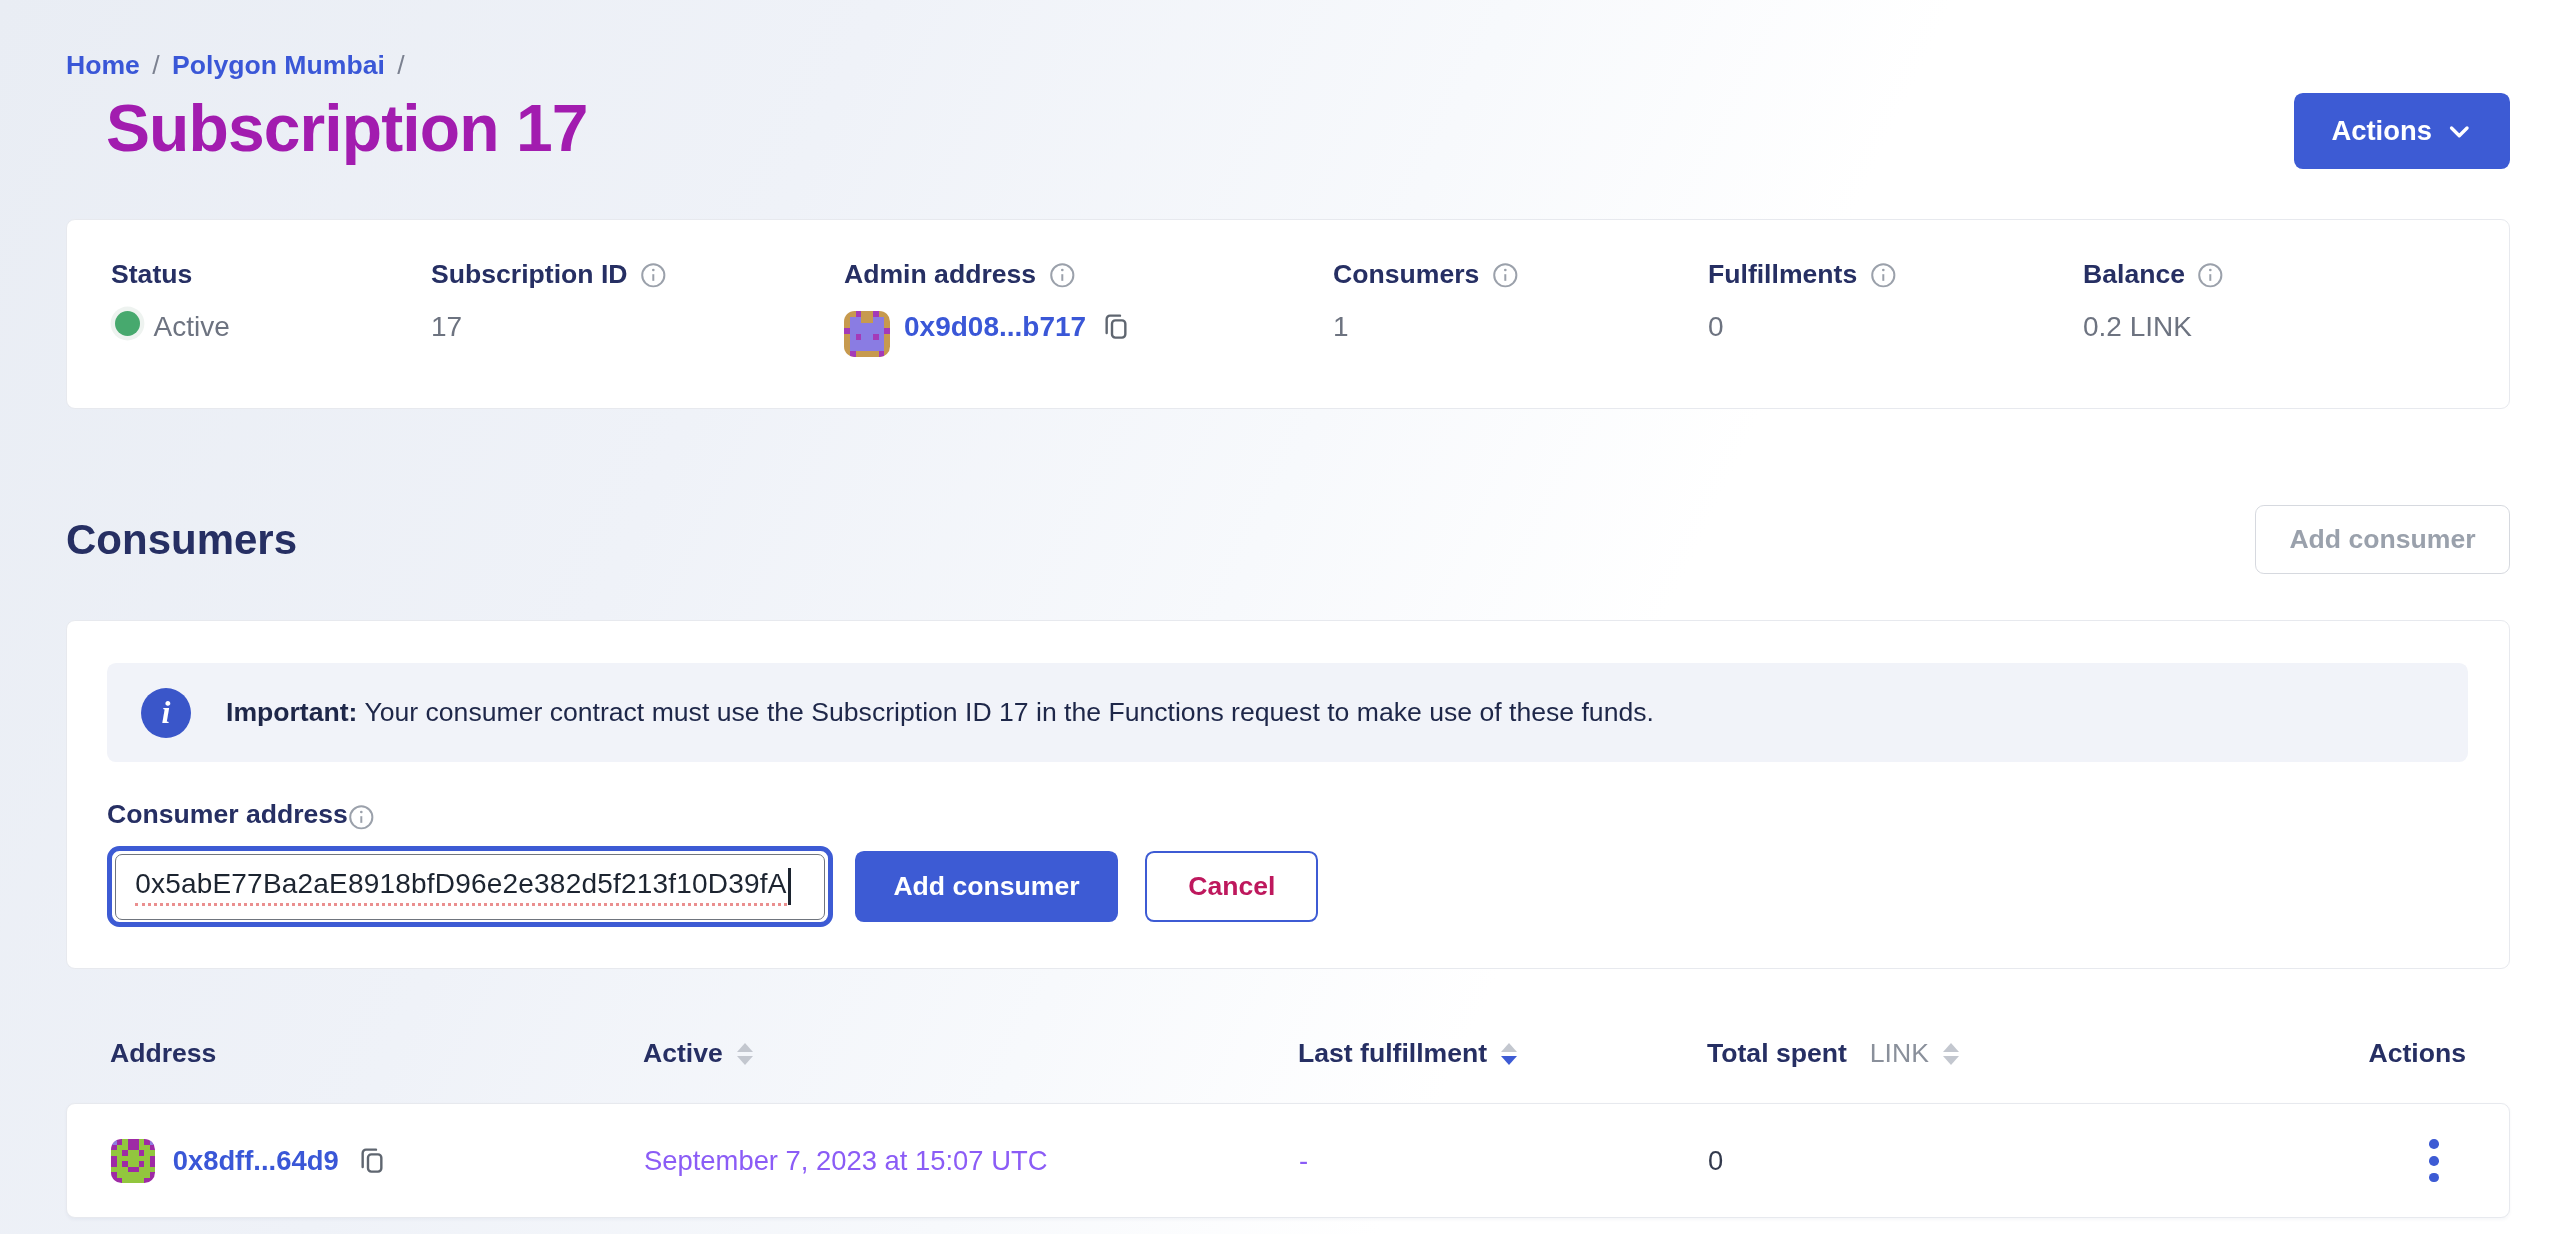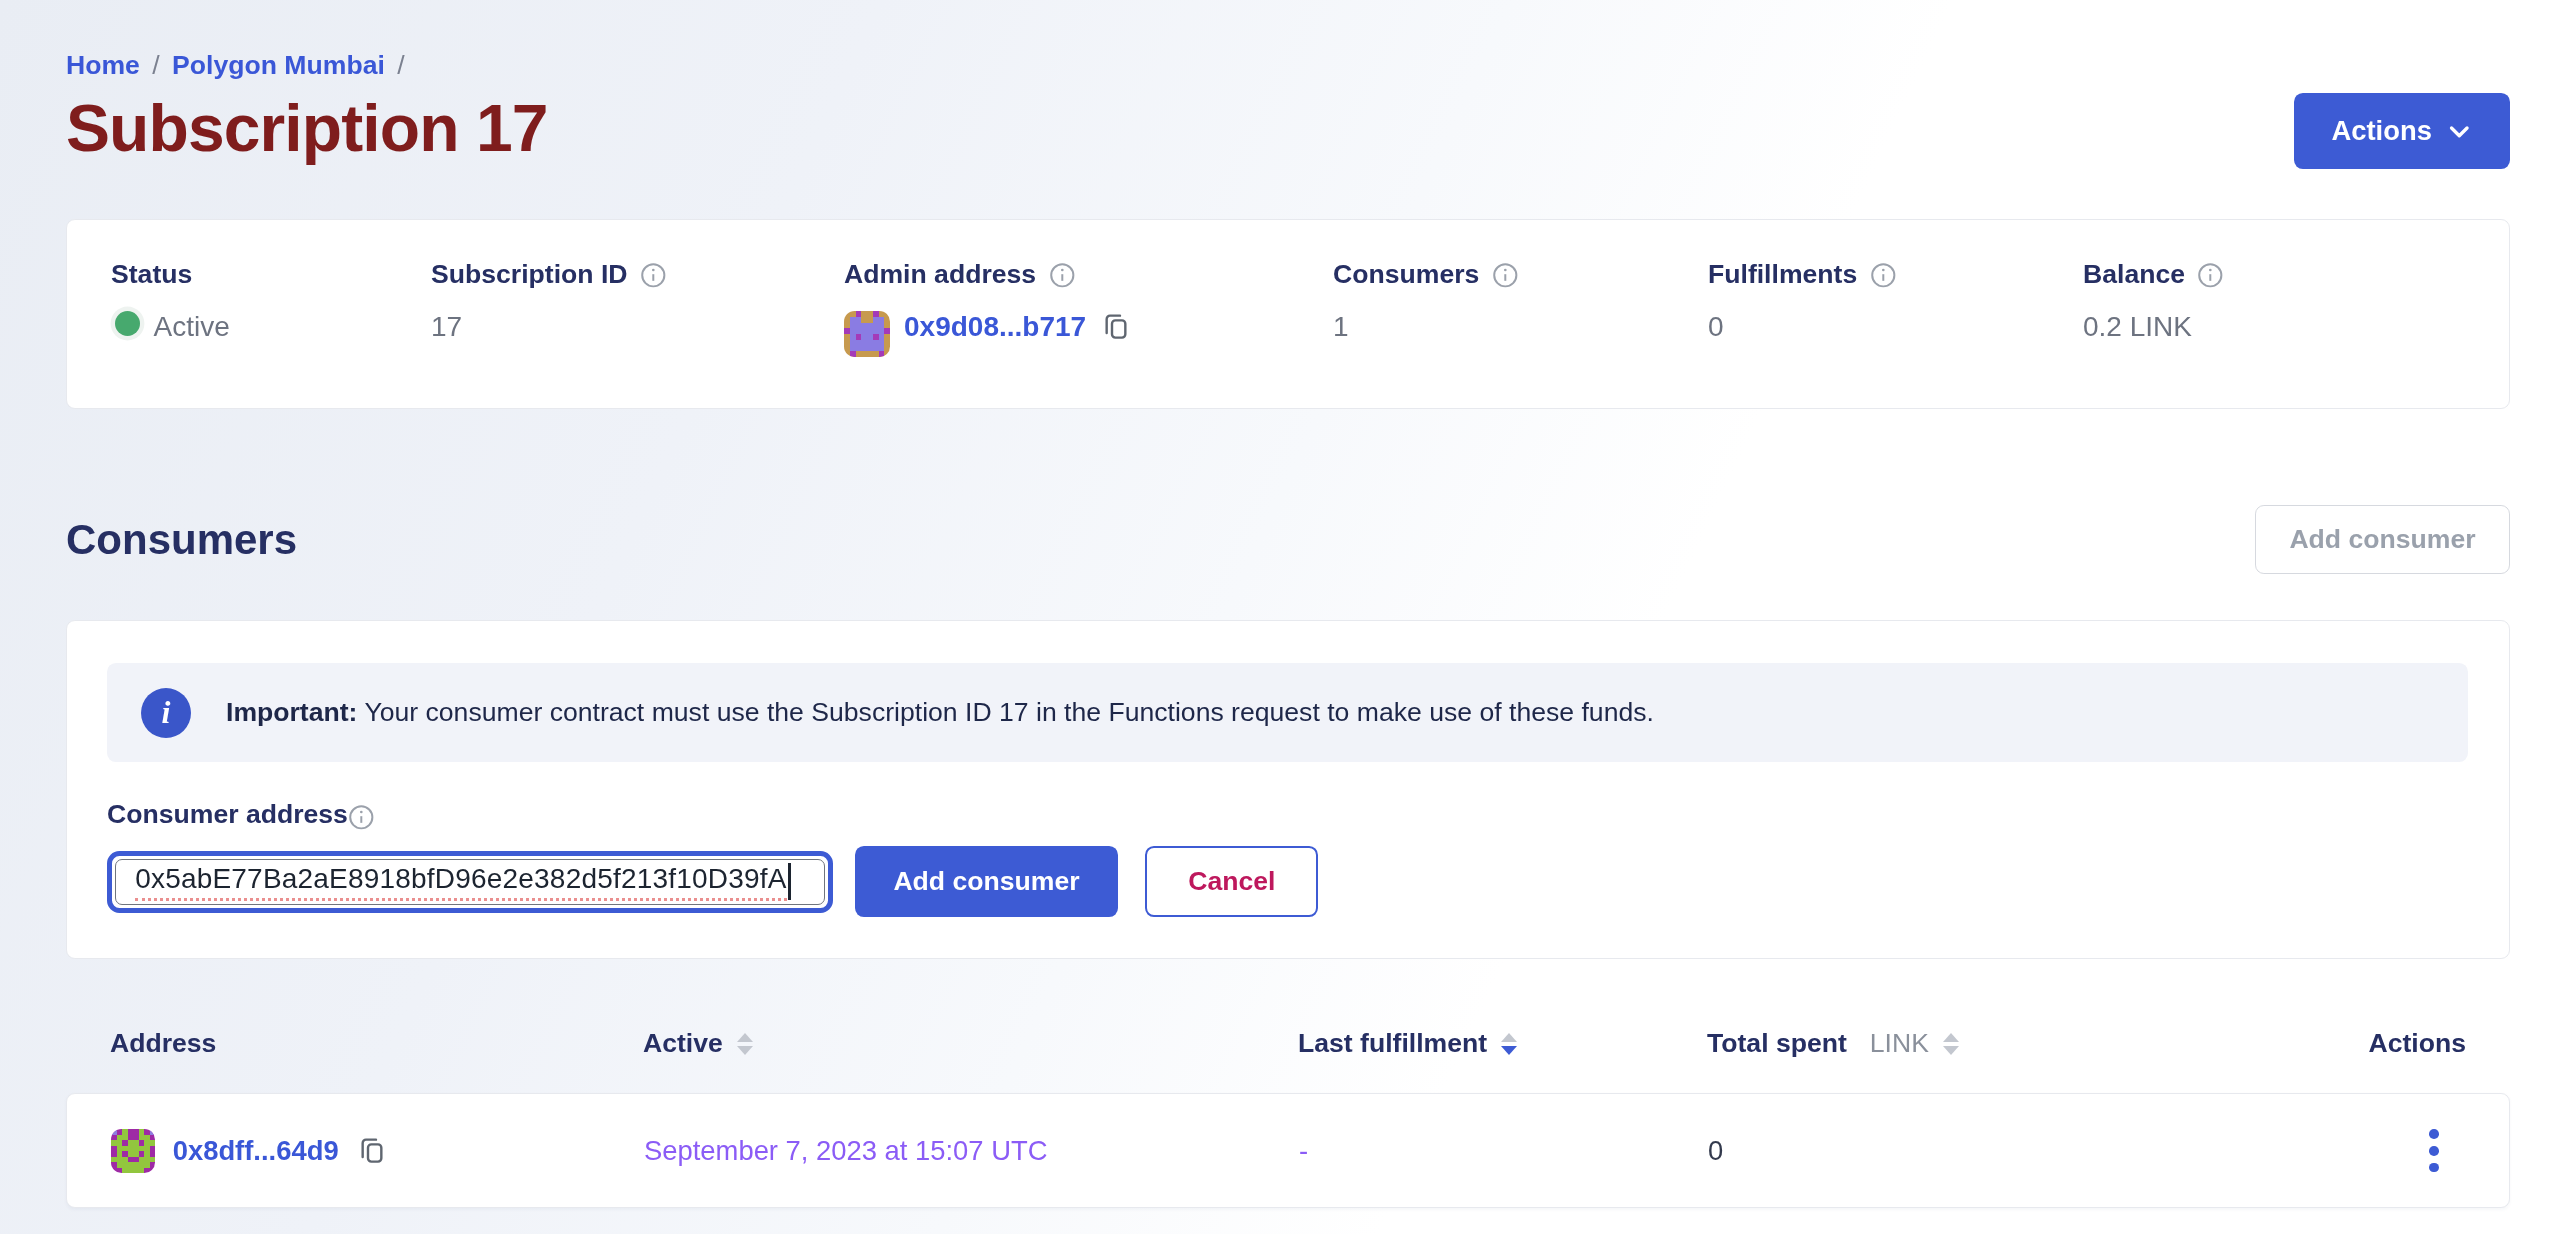--- a/index.html
+++ b/index.html
@@ -11,21 +11,21 @@
   }
   .container { margin:0 66px; padding-top:50px; position:relative; }
 
   
   .breadcrumb { font-size:26.6px; font-weight:700; display:flex; gap:12.4px; align-items:center; }
   .breadcrumb a { color:#3a57d7; text-decoration:none; cursor:pointer; }
   .breadcrumb .sep { color:#7b8190; font-weight:400; }
 
   
   .header-row { display:flex; justify-content:space-between; align-items:flex-start; margin-top:8.9px; }
-  .page-title { font-size:66px; font-weight:700; color:#7f1d1d; letter-spacing:-0.9px; }
+  .page-title { font-size:66px; font-weight:700; color:#a21caf; letter-spacing:-0.9px;margin-left:40px; }
   .btn { border:none; cursor:pointer; font-family:inherit; font-weight:700; border-radius:8.9px; display:inline-flex; align-items:center; justify-content:center; }
   .btn-primary { background:#3d5bd4; color:#ffffff; }
   .actions-btn { width:216px; height:76px; font-size:27.4px; gap:14px; margin-top:3.5px; }
   .chev { width:26.6px; height:26.6px; }
 
   
   .card { background:#ffffff; border:1.8px solid #e7e9ee; border-radius:8.9px; }
   .overview-card { margin-top:50px; padding:39px 44px 51px 44px; }
   .overview-grid { display:grid; grid-template-columns:320px 413px 489px 375px 375px 1fr; }
   .field-label { font-size:26.6px; font-weight:700; color:#262f63; display:flex; align-items:center; gap:12.4px; }
@@ -43,21 +43,21 @@
   .btn-disabled { width:255px; height:69px; background:#ffffff; border:1.8px solid #d6d9df; color:#9aa1ac; font-size:26.6px; font-weight:700; border-radius:8.9px; cursor:default; display:inline-flex; align-items:center; justify-content:center; }
 
   .main-card { margin-top:46px; padding:42px 41px 41px 40px; }
   .notice { background:#f1f3f9; border-radius:8.9px; height:99px; display:flex; align-items:center; padding:0 34px; gap:35px; }
   .notice-i { width:50px; height:50px; border-radius:50%; background:#3a56c9; color:#ffffff; display:flex; align-items:center; justify-content:center; font-size:32px; font-weight:700; font-family:"Liberation Serif", serif; font-style:italic; flex:0 0 auto; }
   .notice-text { font-size:26.6px; color:#1e2749; }
   .notice-text b { font-weight:700; }
 
   .form-label { margin-top:37px; font-size:26.6px; font-weight:700; color:#262f63; display:flex; align-items:flex-end; gap:0; }
   .form-row { margin-top:16px; display:flex; align-items:center; }
-  .input-outer { width:726px; height:62px; border:5.3px solid #3d5bd4; border-radius:12.4px; background:#ffffff; padding:2.7px; }
+  .input-outer { width:726px; height:81px; border:5.3px solid #3d5bd4; border-radius:12.4px; background:#ffffff; padding:2.7px; }
   .input-inner { width:100%; height:100%; border:1.8px solid #70757e; border-radius:7px; background:#ffffff; display:flex; align-items:center; padding:0 19.5px; font-size:28px; color:#1c2430; white-space:nowrap; overflow:hidden; cursor:text; }
   .misspell { border-bottom:3.5px dotted #ea8f8f; padding-bottom:2.7px; letter-spacing:0.2px; }
   .caret { display:inline-block; width:2.7px; height:37px; background:#1c2430; margin-left:1.8px; vertical-align:middle; }
   .submit-btn { width:263px; height:71px; font-size:26.6px; margin-left:22px; }
   .cancel-btn { width:173px; height:71px; font-size:26.6px; font-weight:700; margin-left:27.4px; background:#ffffff; border:2.7px solid #3d5bd4; color:#be185d; border-radius:8.9px; cursor:pointer; }
 
   
   .table-header { margin-top:69px; padding:0 44px; display:grid; grid-template-columns:533px 655px 409px 575px 1fr; font-size:26.6px; font-weight:700; color:#262f63; align-items:center; }
   .th { display:flex; align-items:center; gap:14px; cursor:pointer; }
   .th .unit { color:#8a909b; font-weight:400; margin-left:8.9px; }

